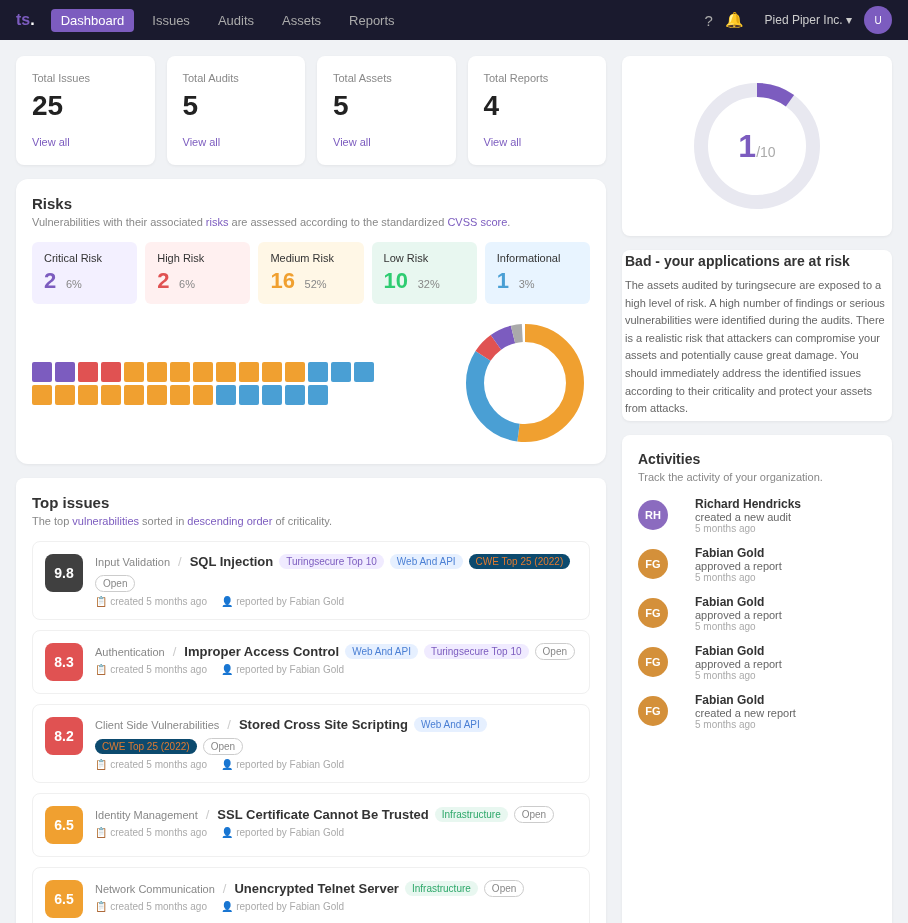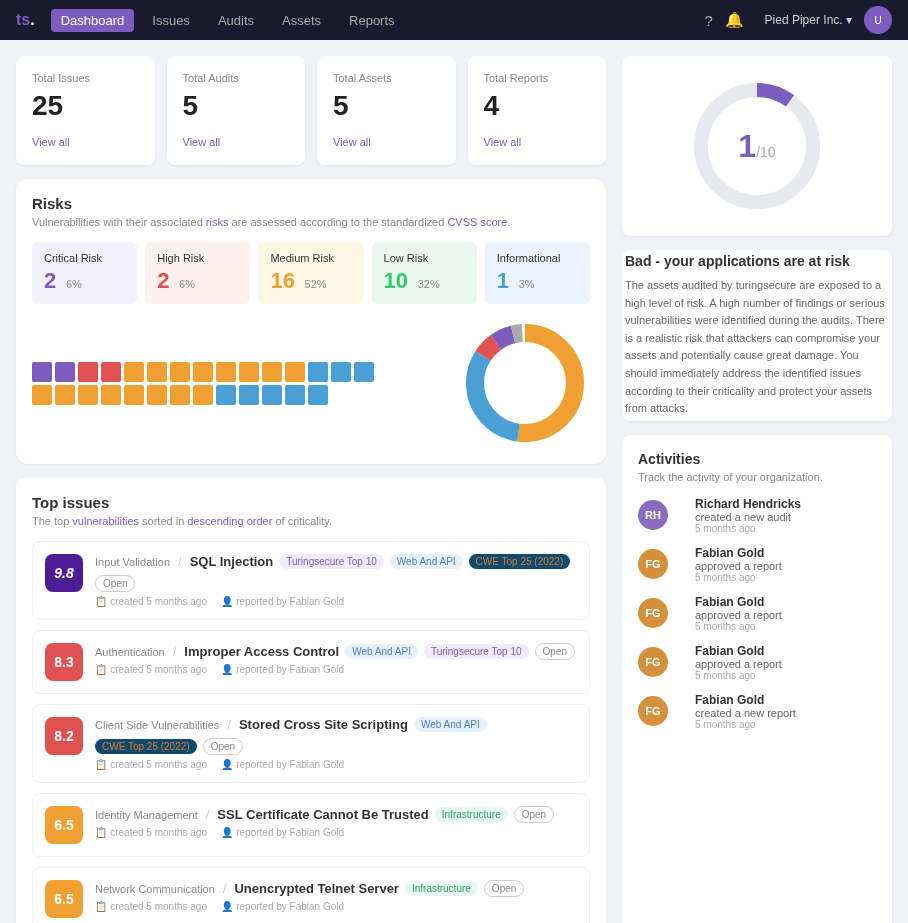--- a/index.html
+++ b/index.html
@@ -73,21 +73,21 @@
     .activity-action { font-size: 11px; color: #666; }
     .activity-time { font-size: 10px; color: #aaa; }
 
     
     .issues-card { background: white; border-radius: 8px; padding: 16px; box-shadow: 0 1px 3px rgba(0,0,0,0.06); }
     .issues-title { font-size: 15px; font-weight: 600; margin-bottom: 4px; }
     .issues-sub { font-size: 11px; color: #888; margin-bottom: 14px; }
     .issues-sub a { color: #7c5cbf; }
     .issue-item { border: 1px solid #f0f0f0; border-radius: 8px; padding: 12px; margin-bottom: 10px; display: flex; gap: 12px; align-items: flex-start; }
     .issue-score { width: 38px; height: 38px; border-radius: 8px; display: flex; align-items: center; justify-content: center; font-weight: 700; font-size: 14px; color: white; flex-shrink: 0; }
-    .score-critical { background: #4c1d95; font-style: italic; }
+    .score-critical { background: #404040; }
     .score-high { background: #e05252; }
     .score-medium { background: #f0a030; }
     .issue-content { flex: 1; }
     .issue-title-row { display: flex; gap: 6px; align-items: center; flex-wrap: wrap; margin-bottom: 4px; }
     .issue-category { font-size: 11px; color: #888; }
     .issue-name { font-size: 13px; font-weight: 600; }
     .issue-tag { padding: 2px 7px; border-radius: 10px; font-size: 10px; font-weight: 500; }
     .tag-purple { background: #f0ebff; color: #7c5cbf; }
     .tag-blue { background: #e6f0ff; color: #4a7fd4; }
     .tag-orange { background: #0c4a6e; color: #e07a30; }

